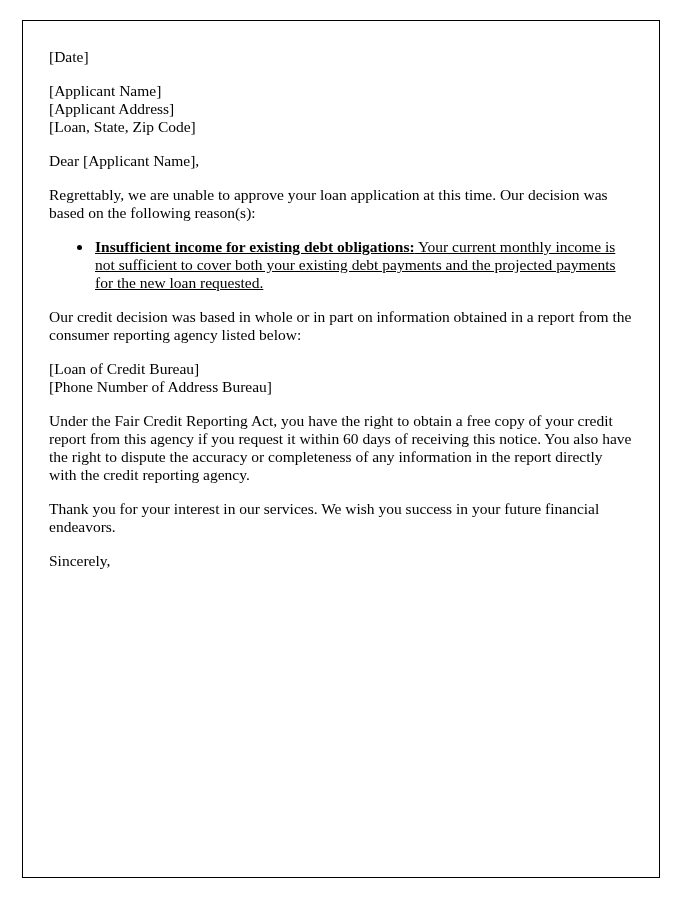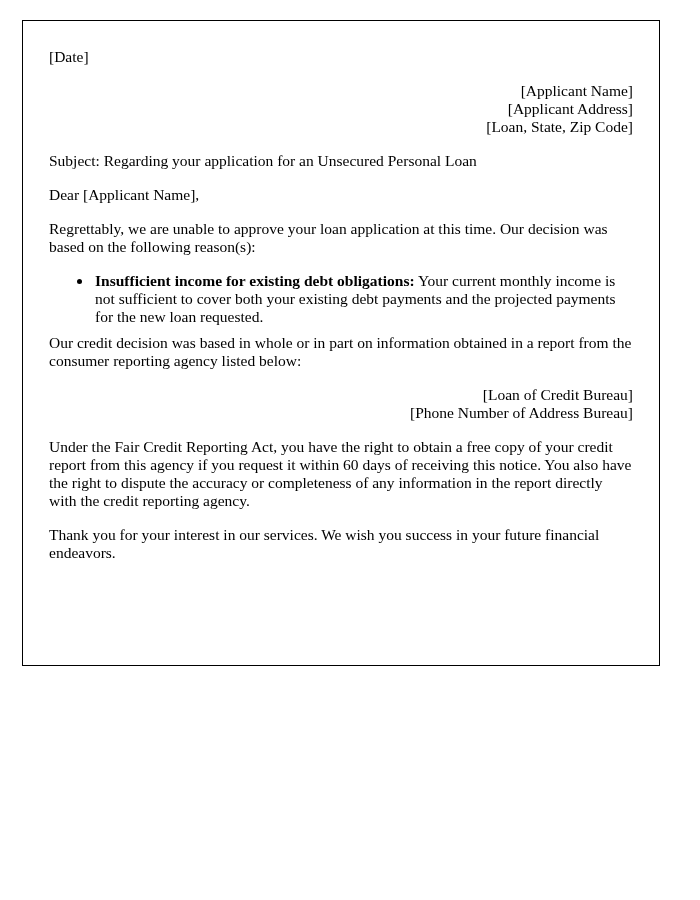--- a/index.html
+++ b/index.html
@@ -12,45 +12,45 @@
     height: 900px;
     font-family: "Liberation Serif", serif;
     color: #000000;
     position: relative;
   }
   .page {
     position: absolute;
     left: 22px;
     top: 20px;
     width: 638px;
-    height: 646px;
+    height: 858px;
     border: 1px solid #000000;
     box-sizing: border-box;
     padding: 27px 26px 26px 26px;
     background: #ffffff;
     overflow: hidden;
   }
   .letter {
     font-size: 15.5px;
     line-height: 18px;
   }
   .para {
     margin: 0 0 16px 0;
   }
   .line {
     margin: 0;
   }
   .block {
     margin: 16px 0 16px 0;
-    text-align: right;
   }
   ul.reason-list {
-    margin: 0 0 8px 0;
+    margin: 0 0 16px 0;
     padding: 0 0 0 44px;
     list-style-type: disc;
+    text-decoration: underline;
   }
   ul.reason-list li {
     margin: 0;
     padding-left: 2px;
   }
   .bold {
     font-weight: bold;
   }
 </style>
 </head>
@@ -60,21 +60,20 @@
   <div class="letter">
 
     <p class="para">[Date]</p>
 
     <div class="block">
       <p class="line">[Applicant Name]</p>
       <p class="line">[Applicant Address]</p>
       <p class="line">[Loan, State, Zip Code]</p>
     </div>
 
-    <p class="para">Subject: Regarding your application for an Unsecured Personal Loan</p>
 
     <p class="para">Dear [Applicant Name],</p>
 
 
     <p class="para">Regrettably, we are unable to approve your loan application at this time. Our decision was based on the following reason(s):</p>
 
     <ul class="reason-list">
       <li><span class="bold">Insufficient income for existing debt obligations:</span><span> Your current monthly income is not sufficient to cover both your existing debt payments and the projected payments for the new loan requested.</span></li>
     </ul>
 
@@ -82,16 +81,17 @@
 
     <div class="block">
       <p class="line">[Loan of Credit Bureau]</p>
       <p class="line">[Phone Number of Address Bureau]</p>
     </div>
 
     <p class="para">Under the Fair Credit Reporting Act, you have the right to obtain a free copy of your credit report from this agency if you request it within 60 days of receiving this notice. You also have the right to dispute the accuracy or completeness of any information in the report directly with the credit reporting agency.</p>
 
     <p class="para">Thank you for your interest in our services. We wish you success in your future financial endeavors.</p>
 
+    <p class="para">Sincerely,</p>
 
 
   </div>
 </div>
 
 </body></html>

